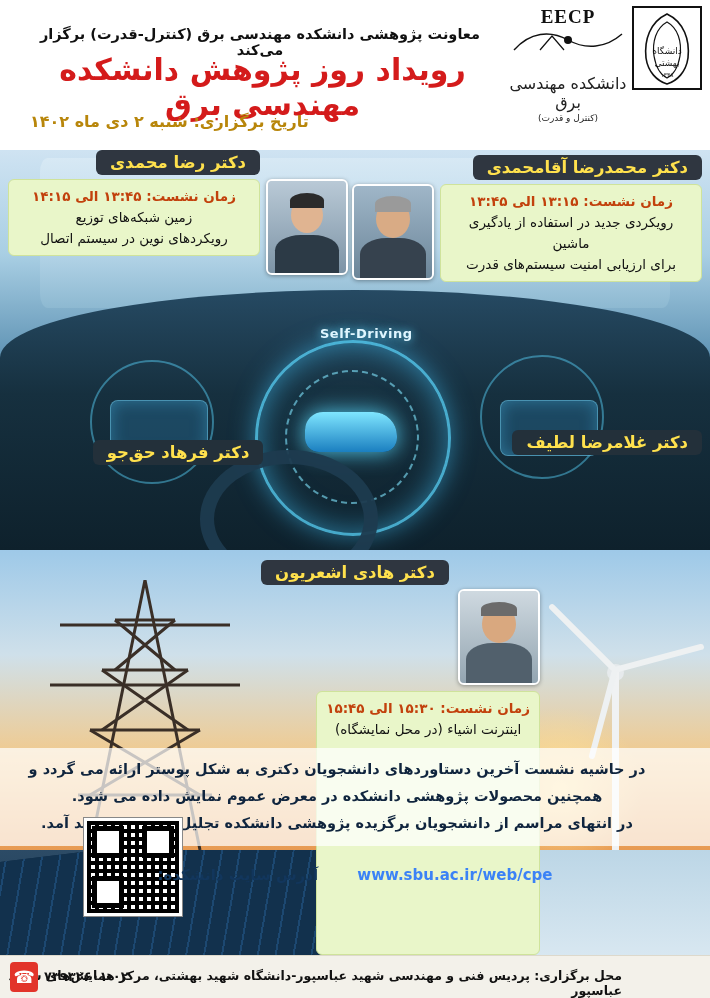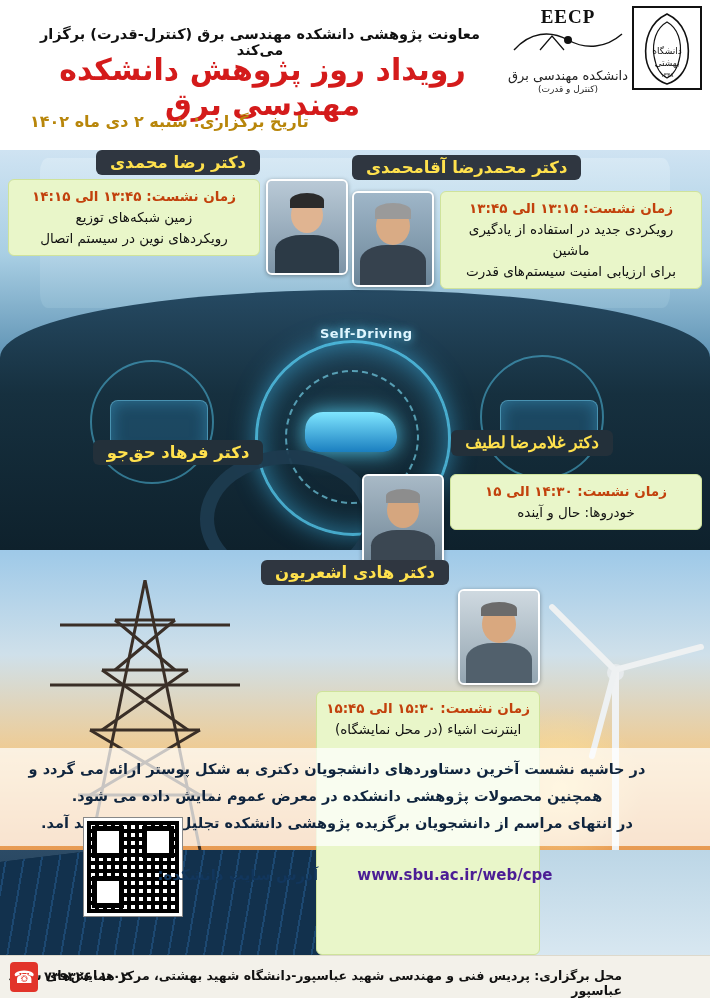--- a/index.html
+++ b/index.html
@@ -9,21 +9,21 @@
     font-family:"DejaVu Sans","Liberation Sans",sans-serif;
     position:relative;
   }
   .poster{position:absolute;inset:0;background:#fdfdfd;}
 
   
   .header{position:absolute;top:0;left:0;width:710px;height:150px;background:#ffffff;}
   .logo-sbu{position:absolute;right:8px;top:6px;width:70px;height:84px;}
   .logo-eecp{position:absolute;right:82px;top:6px;width:120px;height:84px;text-align:center;}
   .eecp-text{font-family:"Liberation Serif",serif;font-weight:bold;font-size:19px;color:#111;letter-spacing:1px;}
-  .eecp-sub{font-size:13px;color:#222;margin-top:10px;direction:rtl;}
+  .eecp-sub{font-size:16px;color:#222;margin-top:16px;direction:rtl;}
   .eecp-sub2{font-size:9px;color:#222;margin-top:1px;direction:rtl;}
   .hdr-line1{
     position:absolute;right:205px;top:26px;width:490px;text-align:center;
     font-size:14.5px;color:#111;direction:rtl;font-weight:700;
   }
   .hdr-title{
     position:absolute;right:200px;top:52px;width:495px;text-align:center;
     font-size:30px;font-weight:bold;color:#d41b1b;direction:rtl;
     text-shadow:0 1px 0 #fff;
   }
@@ -138,21 +138,21 @@
   
   .note{
     position:absolute;left:0;right:0;top:748px;margin:0 auto;width:710px;
     background:rgba(255,255,255,.72);padding:8px 18px 10px;direction:rtl;
     text-align:center;color:#10253e;font-size:14.5px;line-height:1.85;font-weight:600;
   }
   .site-line{
     position:absolute;top:866px;right:0;width:710px;text-align:center;direction:rtl;
     font-size:15px;font-weight:bold;color:#12365c;
   }
-  .site-url{direction:ltr;display:inline-block;color:#4c1d95;padding-left:24px;}
+  .site-url{direction:ltr;display:inline-block;color:#3b82f6;padding-left:24px;}
   .qr{
     position:absolute;left:84px;top:818px;width:92px;height:92px;background:#fff;padding:3px;
     box-shadow:0 0 0 1px #888;
   }
   .qr-inner{width:100%;height:100%;
     background:
       repeating-linear-gradient(90deg,#000 0 4px,#fff 4px 8px),
       repeating-linear-gradient(0deg,#000 0 4px,#fff 4px 8px);
     background-blend-mode:multiply;}
   .qr-c{position:absolute;width:22px;height:22px;border:5px solid #000;background:#fff;}
@@ -240,21 +240,21 @@
     <div class="blade" style="transform:rotate(135deg)"></div>
     <div class="blade" style="transform:rotate(255deg)"></div>
   </div>
 
   <div class="band-solar">
     <div class="sky-strip"></div>
     <div class="panel-grid"></div>
   </div>
 
   <div class="card" id="card-agha">
-    <div style="text-align:left;margin-bottom:11px;">
+    <div style="text-align:right;margin-bottom:4px;">
       <span class="name-tag">دکتر محمدرضا آقامحمدی</span>
     </div>
     <div class="row">
       <div class="photo photo-w">
         <div class="ph-bg" style="background:linear-gradient(180deg,#9fb6c8,#6c8699)"></div>
         <div class="ph-head" style="top:14px;width:34px;height:38px;background:#d9ab85"></div>
         <div class="ph-body" style="bottom:0;width:66px;height:40px;background:#36424e"></div>
         <div class="ph-head" style="top:10px;width:36px;height:16px;background:#9a9a9a;border-radius:50% 50% 0 0"></div>
       </div>
       <div class="info-box" style="flex:1;text-align:center;">
@@ -278,34 +278,22 @@
       </div>
       <div class="info-box" style="flex:1;text-align:center;">
         <div class="time-line">زمان نشست: ۱۳:۴۵ الی ۱۴:۱۵</div>
         <div class="topic-line">زمین شبکه‌های توزیع</div>
         <div class="topic-line">رویکردهای نوین در سیستم اتصال</div>
       </div>
     </div>
   </div>
 
   <div class="card" id="card-latif">
-    <div style="text-align:center;margin-bottom:18px;font-family:Liberation Serif, serif;">
+    <div style="margin-bottom:12px;">
       <span class="name-tag dark">دکتر غلامرضا لطیف</span>
-    </div>
-    <div style="display:flex;gap:6px;align-items:flex-start;flex-direction:row-reverse;">
-      <div class="photo photo-w">
-        <div class="ph-bg" style="background:linear-gradient(180deg,#a8b9c6,#6e8494)"></div>
-        <div class="ph-head" style="top:16px;width:32px;height:36px;background:#d5a67f"></div>
-        <div class="ph-body" style="bottom:0;width:64px;height:38px;background:#3b4752"></div>
-        <div class="ph-head" style="top:13px;width:34px;height:14px;background:#8d8d8d;border-radius:50% 50% 0 0"></div>
-      </div>
-      <div class="info-box" style="flex:1;text-align:center;">
-        <div class="time-line">زمان نشست: ۱۴:۳۰ الی ۱۵</div>
-        <div class="topic-line">خودروها: حال و آینده</div>
-      </div>
     </div>
   </div>
 
   <div class="card" id="card-haghjoo">
     <div style="text-align:center;margin-bottom:4px;">
       <span class="name-tag dark">دکتر فرهاد حق‌جو</span>
     </div>
   </div>
 
   <div class="card" id="card-asharioun">

